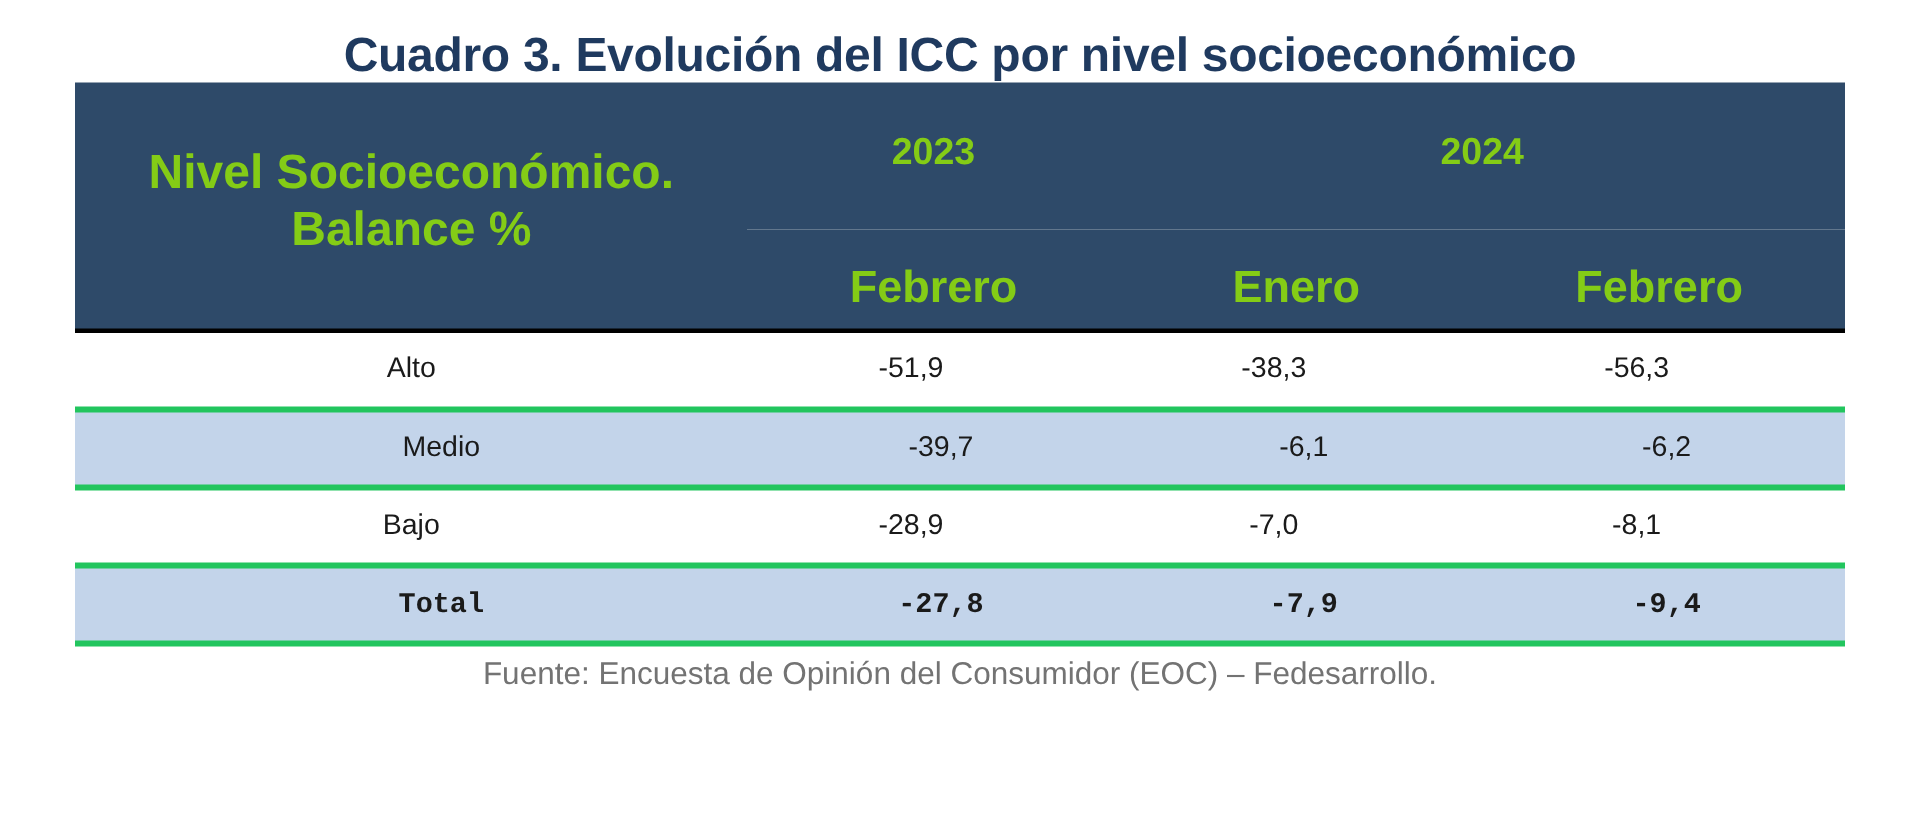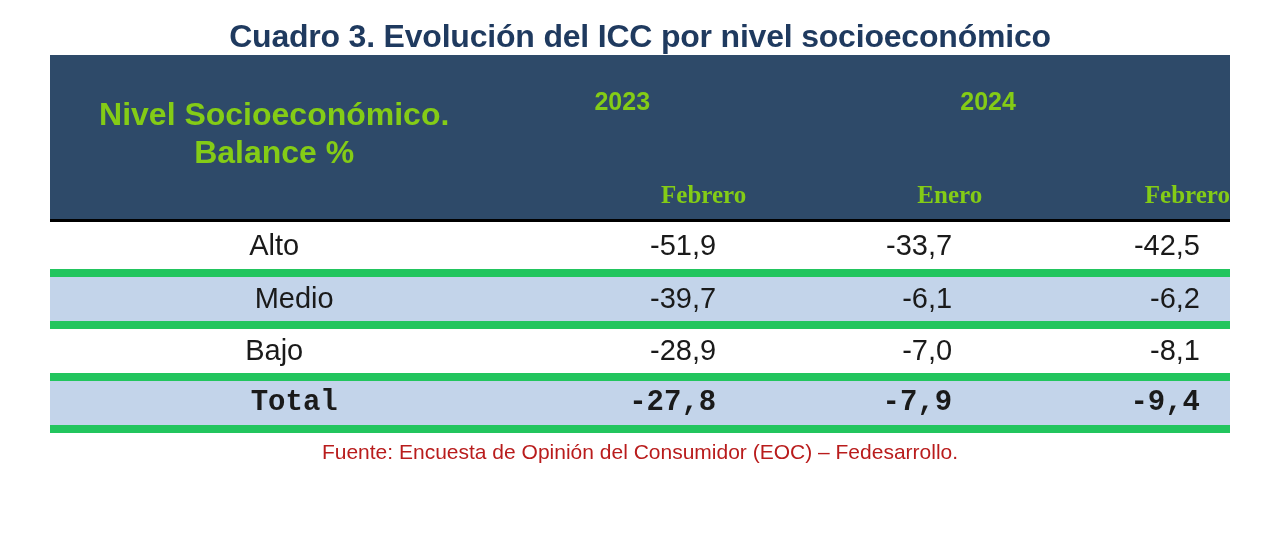--- a/index.html
+++ b/index.html
@@ -55,61 +55,60 @@
     padding: 2px 10px 10px 10px;
   }
   .hdr-year {
     font-size: 25px;
     text-align: center;
     vertical-align: middle;
     height: 92px;
     padding-bottom: 6px;
   }
   .hdr-month {
-    font-size: 25px;
-    text-align: right;
+    font-size: 30px;
+    text-align: center;
     vertical-align: bottom;
     height: 56px;
     padding-bottom: 10px;
-    font-family: Liberation Serif, serif;
   }
   
   tbody tr {
     height: 52px;
   }
   tbody td {
-    font-size: 29px;
+    font-size: 19px;
     text-align: center;
     vertical-align: middle;
     border-top: 3px solid #000000;
-    border-bottom: 8px solid #22c55e;
+    border-bottom: 4px solid #22c55e;
     padding: 0;
   }
   tbody tr.shaded td {
     background: #c3d4ea;
     padding-left: 40px;
   }
   tbody tr.total td {
     font-weight: bold;
     font-family: Liberation Mono, monospace;
   }
   .rowlabel {
     text-align: center;
   }
   .valcell {
     padding-right: 30px;
-    text-align: right;
+    text-align: center;
   }
   .source {
     width: 1180px;
     margin: 0 auto;
     text-align: center;
     font-size: 21px;
     padding-top: 7px;
-    color: #b91c1c;
+    color: #737373;
   }
 </style>
 </head>
 <body>
 
 <div class="page">
 
   <div class="title">Cuadro 3. Evolución del ICC por nivel socioeconómico</div>
 
   <div class="table-wrap">
@@ -129,22 +128,22 @@
         <tr>
           <td class="hdr-month">Febrero</td>
           <td class="hdr-month">Enero</td>
           <td class="hdr-month">Febrero</td>
         </tr>
       </thead>
       <tbody>
         <tr>
           <td class="rowlabel">Alto</td>
           <td class="valcell">-51,9</td>
-          <td class="valcell">-33,7</td>
-          <td class="valcell">-42,5</td>
+          <td class="valcell">-38,3</td>
+          <td class="valcell">-56,3</td>
         </tr>
         <tr class="shaded">
           <td class="rowlabel">Medio</td>
           <td class="valcell">-39,7</td>
           <td class="valcell">-6,1</td>
           <td class="valcell">-6,2</td>
         </tr>
         <tr>
           <td class="rowlabel">Bajo</td>
           <td class="valcell">-28,9</td>

